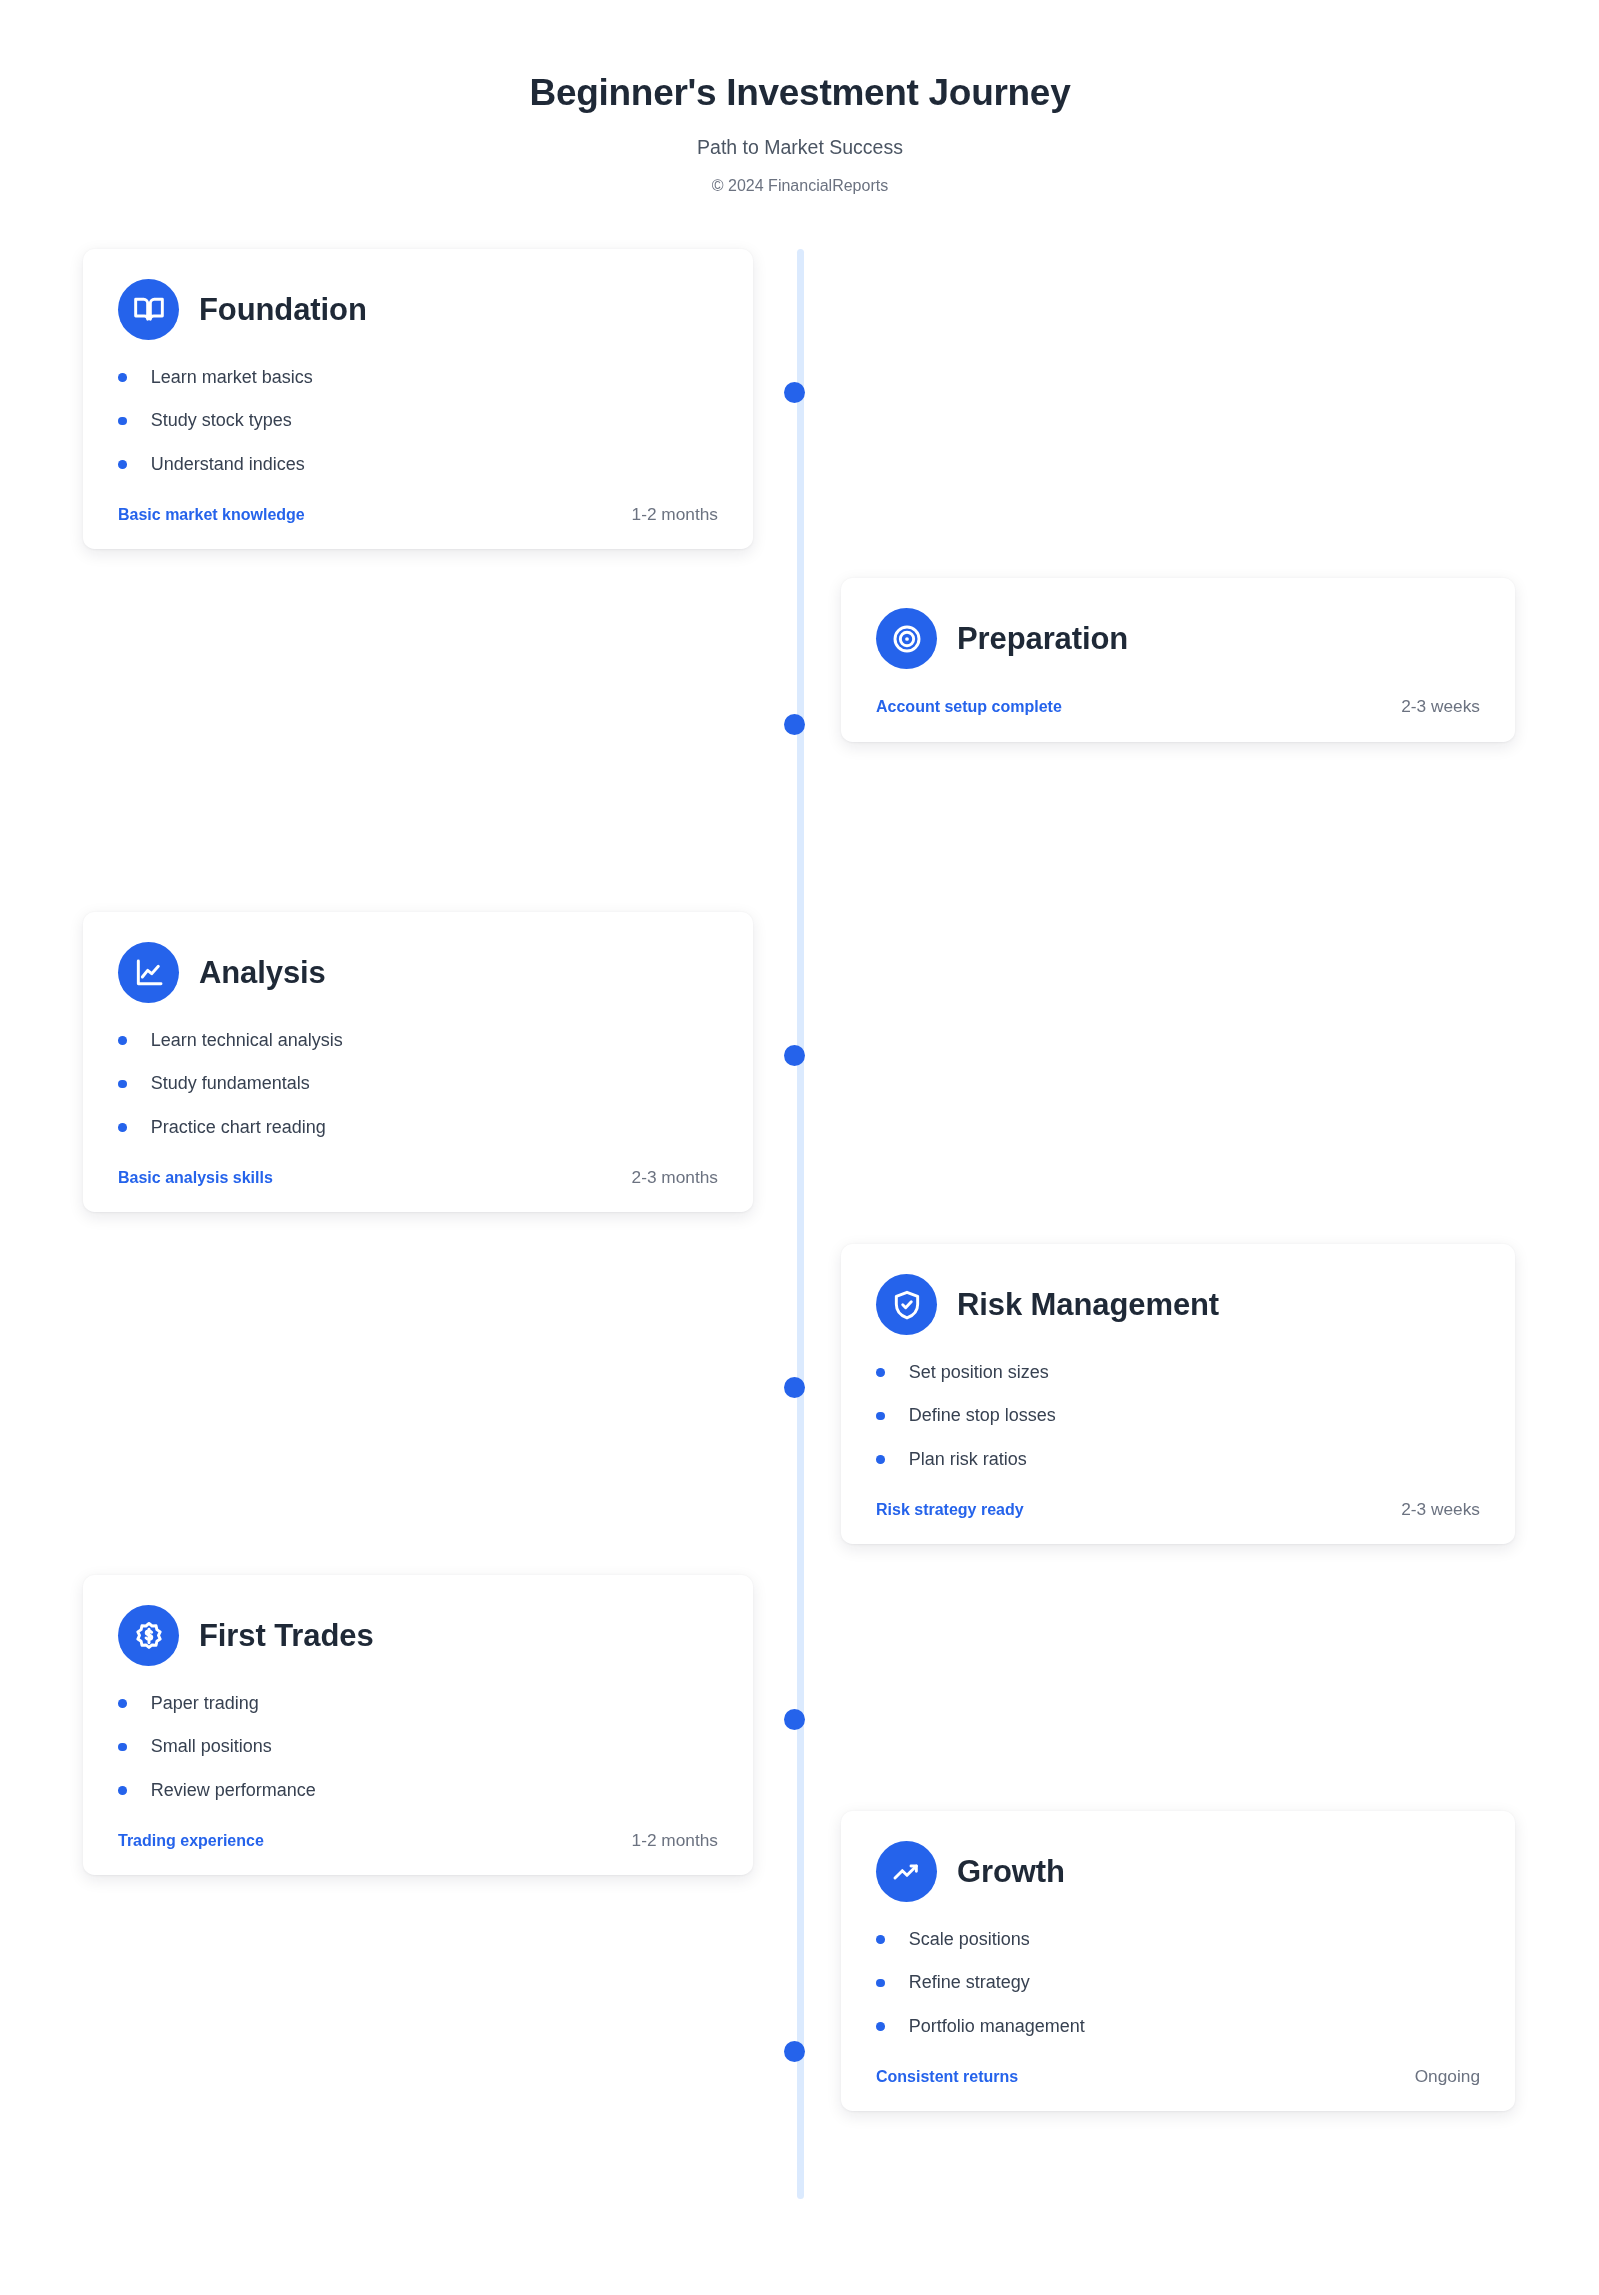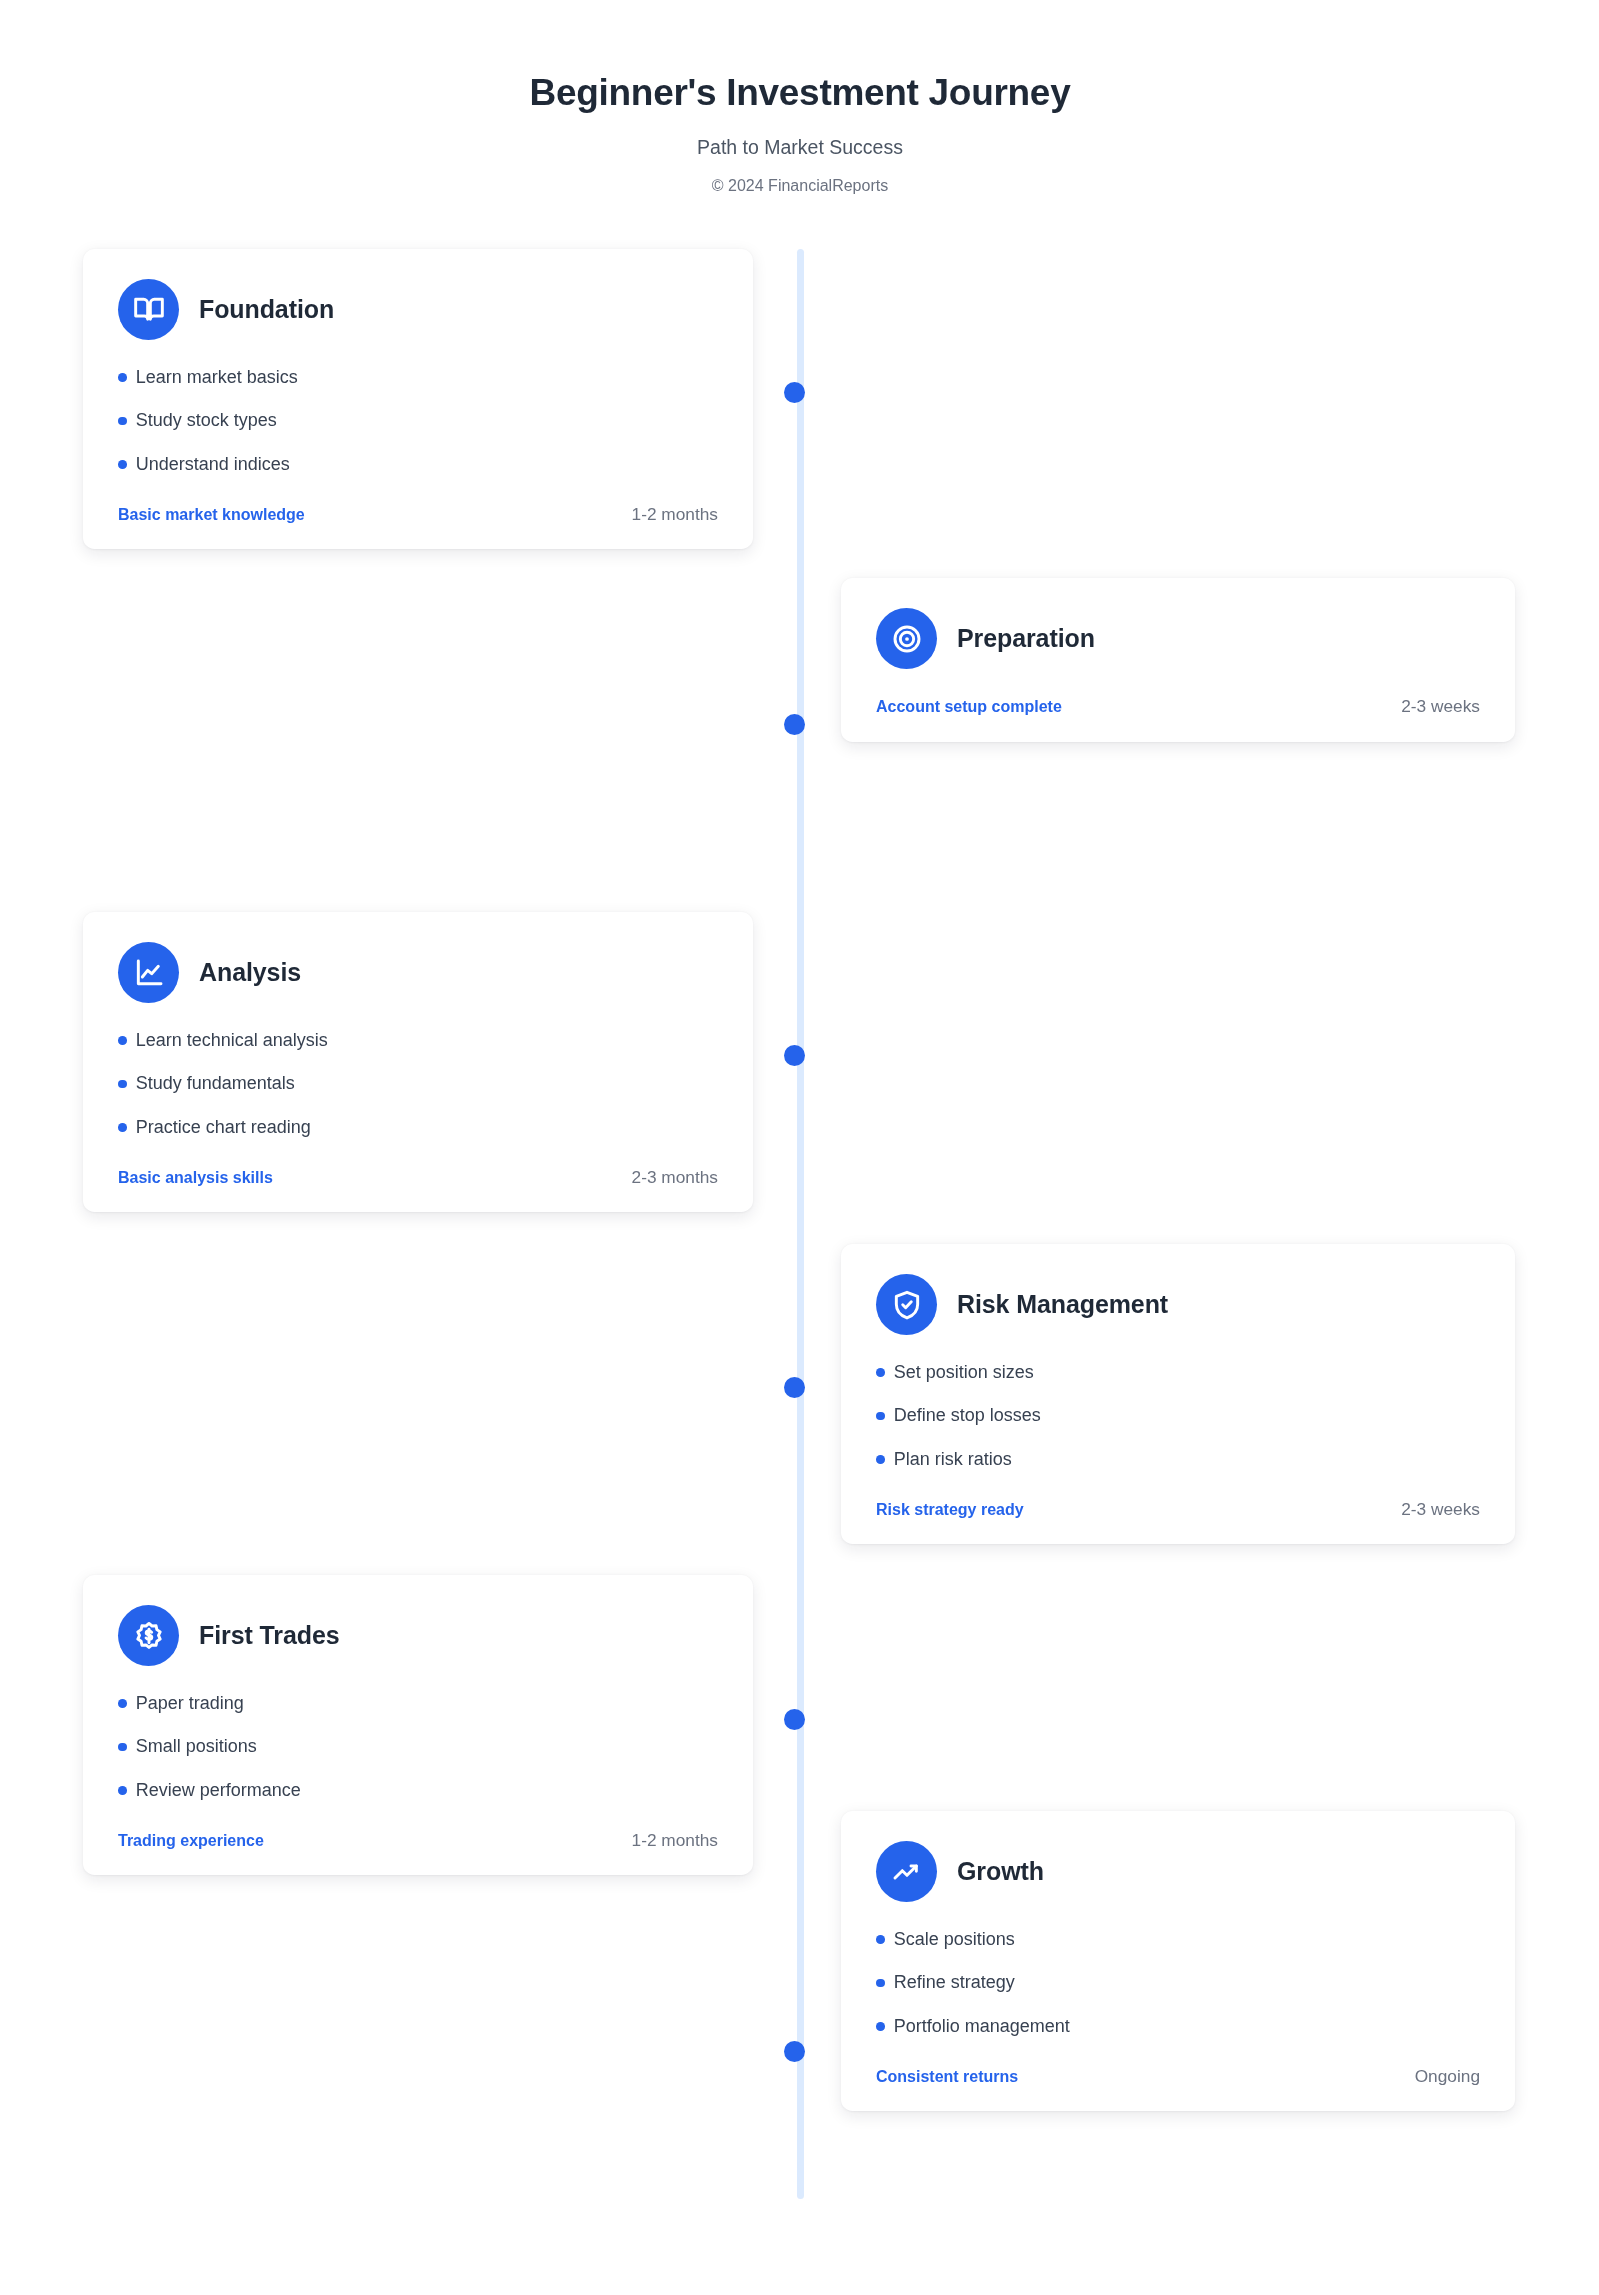--- a/index.html
+++ b/index.html
@@ -111,31 +111,31 @@
   .card-icon svg {
     width: 32px;
     height: 32px;
     stroke: #ffffff;
     fill: none;
     stroke-width: 2.2;
     stroke-linecap: round;
     stroke-linejoin: round;
   }
   .card-title {
-    font-size: 25px;
+    font-size: 31px;
     font-weight: bold;
     color: #1f2937;
     letter-spacing: -0.1px;
   }
 
   .card-list { list-style: none; }
   .card-list li {
     display: flex;
     align-items: center;
-    gap: 9px;
+    gap: 24px;
     font-size: 18px;
     color: #374151;
     margin-bottom: 20px;
     line-height: 1.3;
   }
   .card-list li:last-child { margin-bottom: 0; }
   .bullet {
     width: 8.7px;
     height: 8.7px;
     min-width: 8.7px;

